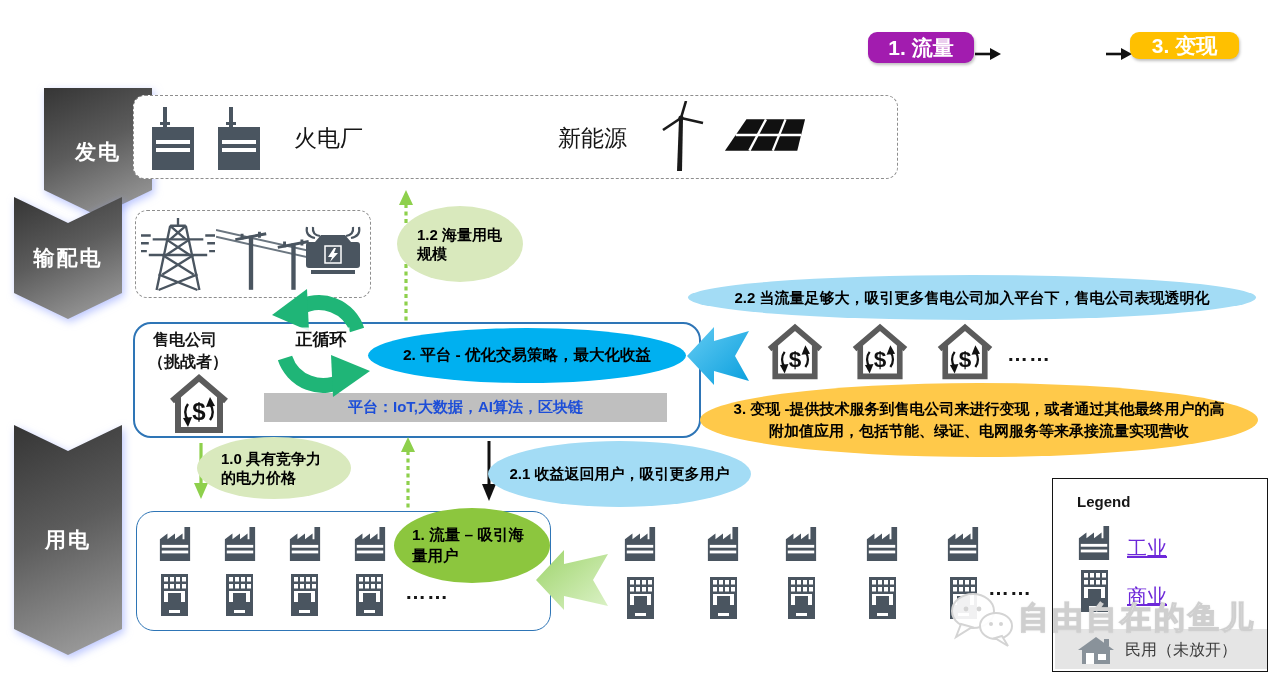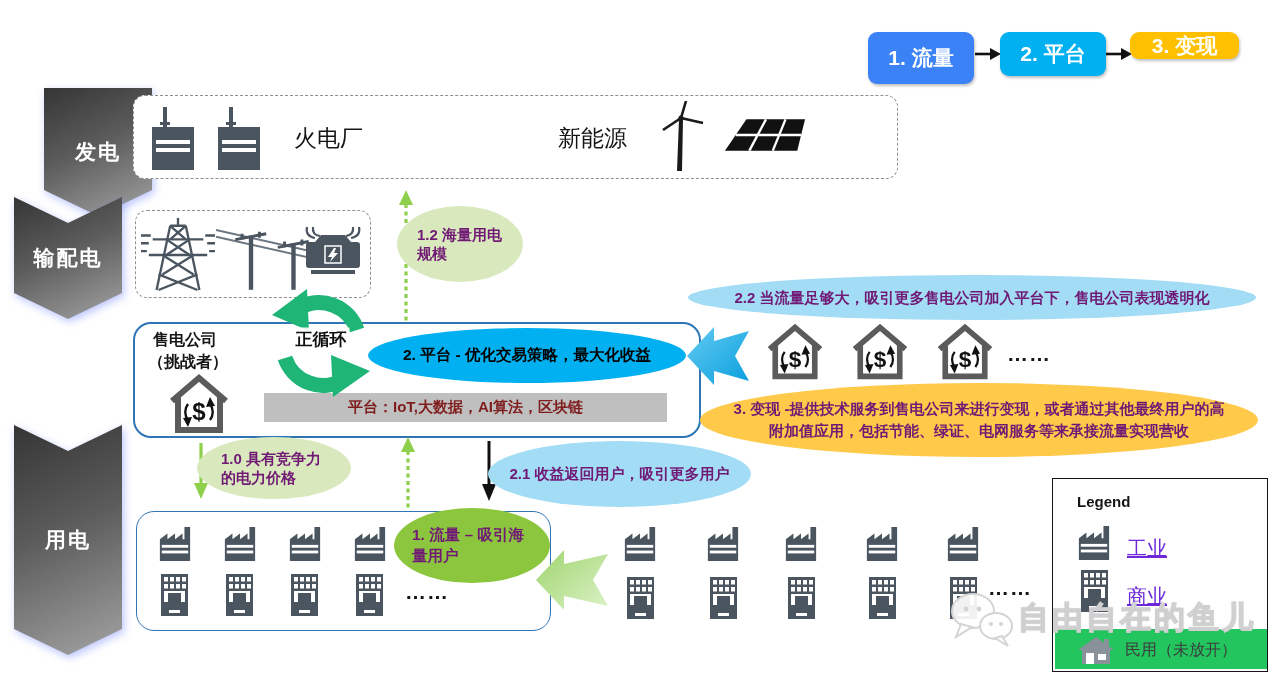--- a/index.html
+++ b/index.html
@@ -20,34 +20,34 @@
   
   .flowbox { border-radius:9px; color:#fff; font-weight:bold; font-size:21px;
              display:flex; align-items:center; justify-content:center;
              box-shadow:1px 2px 3px rgba(0,0,0,.25); }
 
   .dashed-box { border:1.6px dashed #8e8e8e; border-radius:12px; background:#fff; }
   .solid-blue-box { border:2px solid #2E75B6; border-radius:18px; background:#fff; }
   .thin-blue-box  { border:1.6px solid #2E75B6; border-radius:18px; background:#fff; }
 
   .ellipse { border-radius:50%; display:flex; align-items:center; justify-content:center;
-             font-weight:bold; color:#701a75; text-align:center; line-height:1.3; }
+             font-weight:bold; color:#000000; text-align:center; line-height:1.3; }
   .ellipse.left { justify-content:flex-start; text-align:left; }
 
   .big-label { font-size:23px; color:#161616; font-weight:500; display:flex; align-items:center;}
   .small-bold { font-weight:bold; color:#161616; }
   .dots { font-weight:bold; color:#161616; font-size:21px; letter-spacing:1px; }
 
   .graybar { background:#BFBFBF; display:flex; align-items:center; justify-content:center;
-             font-weight:bold; font-size:15px; color:#7f1d1d; }
+             font-weight:bold; font-size:15px; color:#1d4ed8; }
 
   
   #legend { border:1.6px solid #141414; background:#fff; }
   .legend-label { font-size:20px; color:#6d28d9; text-decoration:underline; font-weight:500; }
-  .legend-row3 { background:#22c55e; }
+  .legend-row3 { background:#e5e5e5; }
   .legend-label3 { font-size:16px; color:#3c3c3c; text-decoration:none; }
 
   
   #wm-text { font-size:31px; font-weight:bold; letter-spacing:3px;
              color:rgba(255,255,255,.93);
              -webkit-text-stroke:1.2px #cfcfcf;
              text-shadow:0 0 2px rgba(160,160,160,.55); }
 
   .cycle-label { position:absolute; left:50%; top:46%; transform:translate(-50%,-50%);
                  font-size:17px; font-weight:bold; color:#111;
@@ -192,30 +192,27 @@
     <div class="chev mid">
         <span>输配电</span>
       </div>
   </div>
   <div class="abs chev-wrap" style="left:14px; top:425px; height:230px;">
     <div class="chev mid">
         <span>用电</span>
       </div>
   </div>
 
-  <div class="abs flowbox" style="left:868px; top:32px; width:106px; height:52px; background:#3b82f6;">
+  <div class="abs flowbox" style="left:868px; top:32px; width:106px; height:31px; background:#a21caf;">
     <span>1. 流量</span>
   </div>
   <svg class="abs" style="left:975px; top:47px;" width="26" height="14">
     <line x1="0" y1="7" x2="16" y2="7" stroke="#111" stroke-width="2.6"></line>
     <polygon points="15,1 26,7 15,13" fill="#111"></polygon>
   </svg>
-  <div class="abs flowbox" style="left:1000px; top:32px; width:106px; height:44px; background:#00B0F0;">
-    <span>2. 平台</span>
-  </div>
   <svg class="abs" style="left:1106px; top:47px;" width="26" height="14">
     <line x1="0" y1="7" x2="16" y2="7" stroke="#111" stroke-width="2.6"></line>
     <polygon points="15,1 26,7 15,13" fill="#111"></polygon>
   </svg>
   <div class="abs flowbox" style="left:1130px; top:32px; width:109px; height:27px; background:#FFC000;">
     <span>3. 变现</span>
   </div>
 
   <div class="abs dashed-box" style="left:133px; top:95px; width:765px; height:84px;">
     <svg class="abs" style="left:17px; top:11px;" width="44" height="64">

